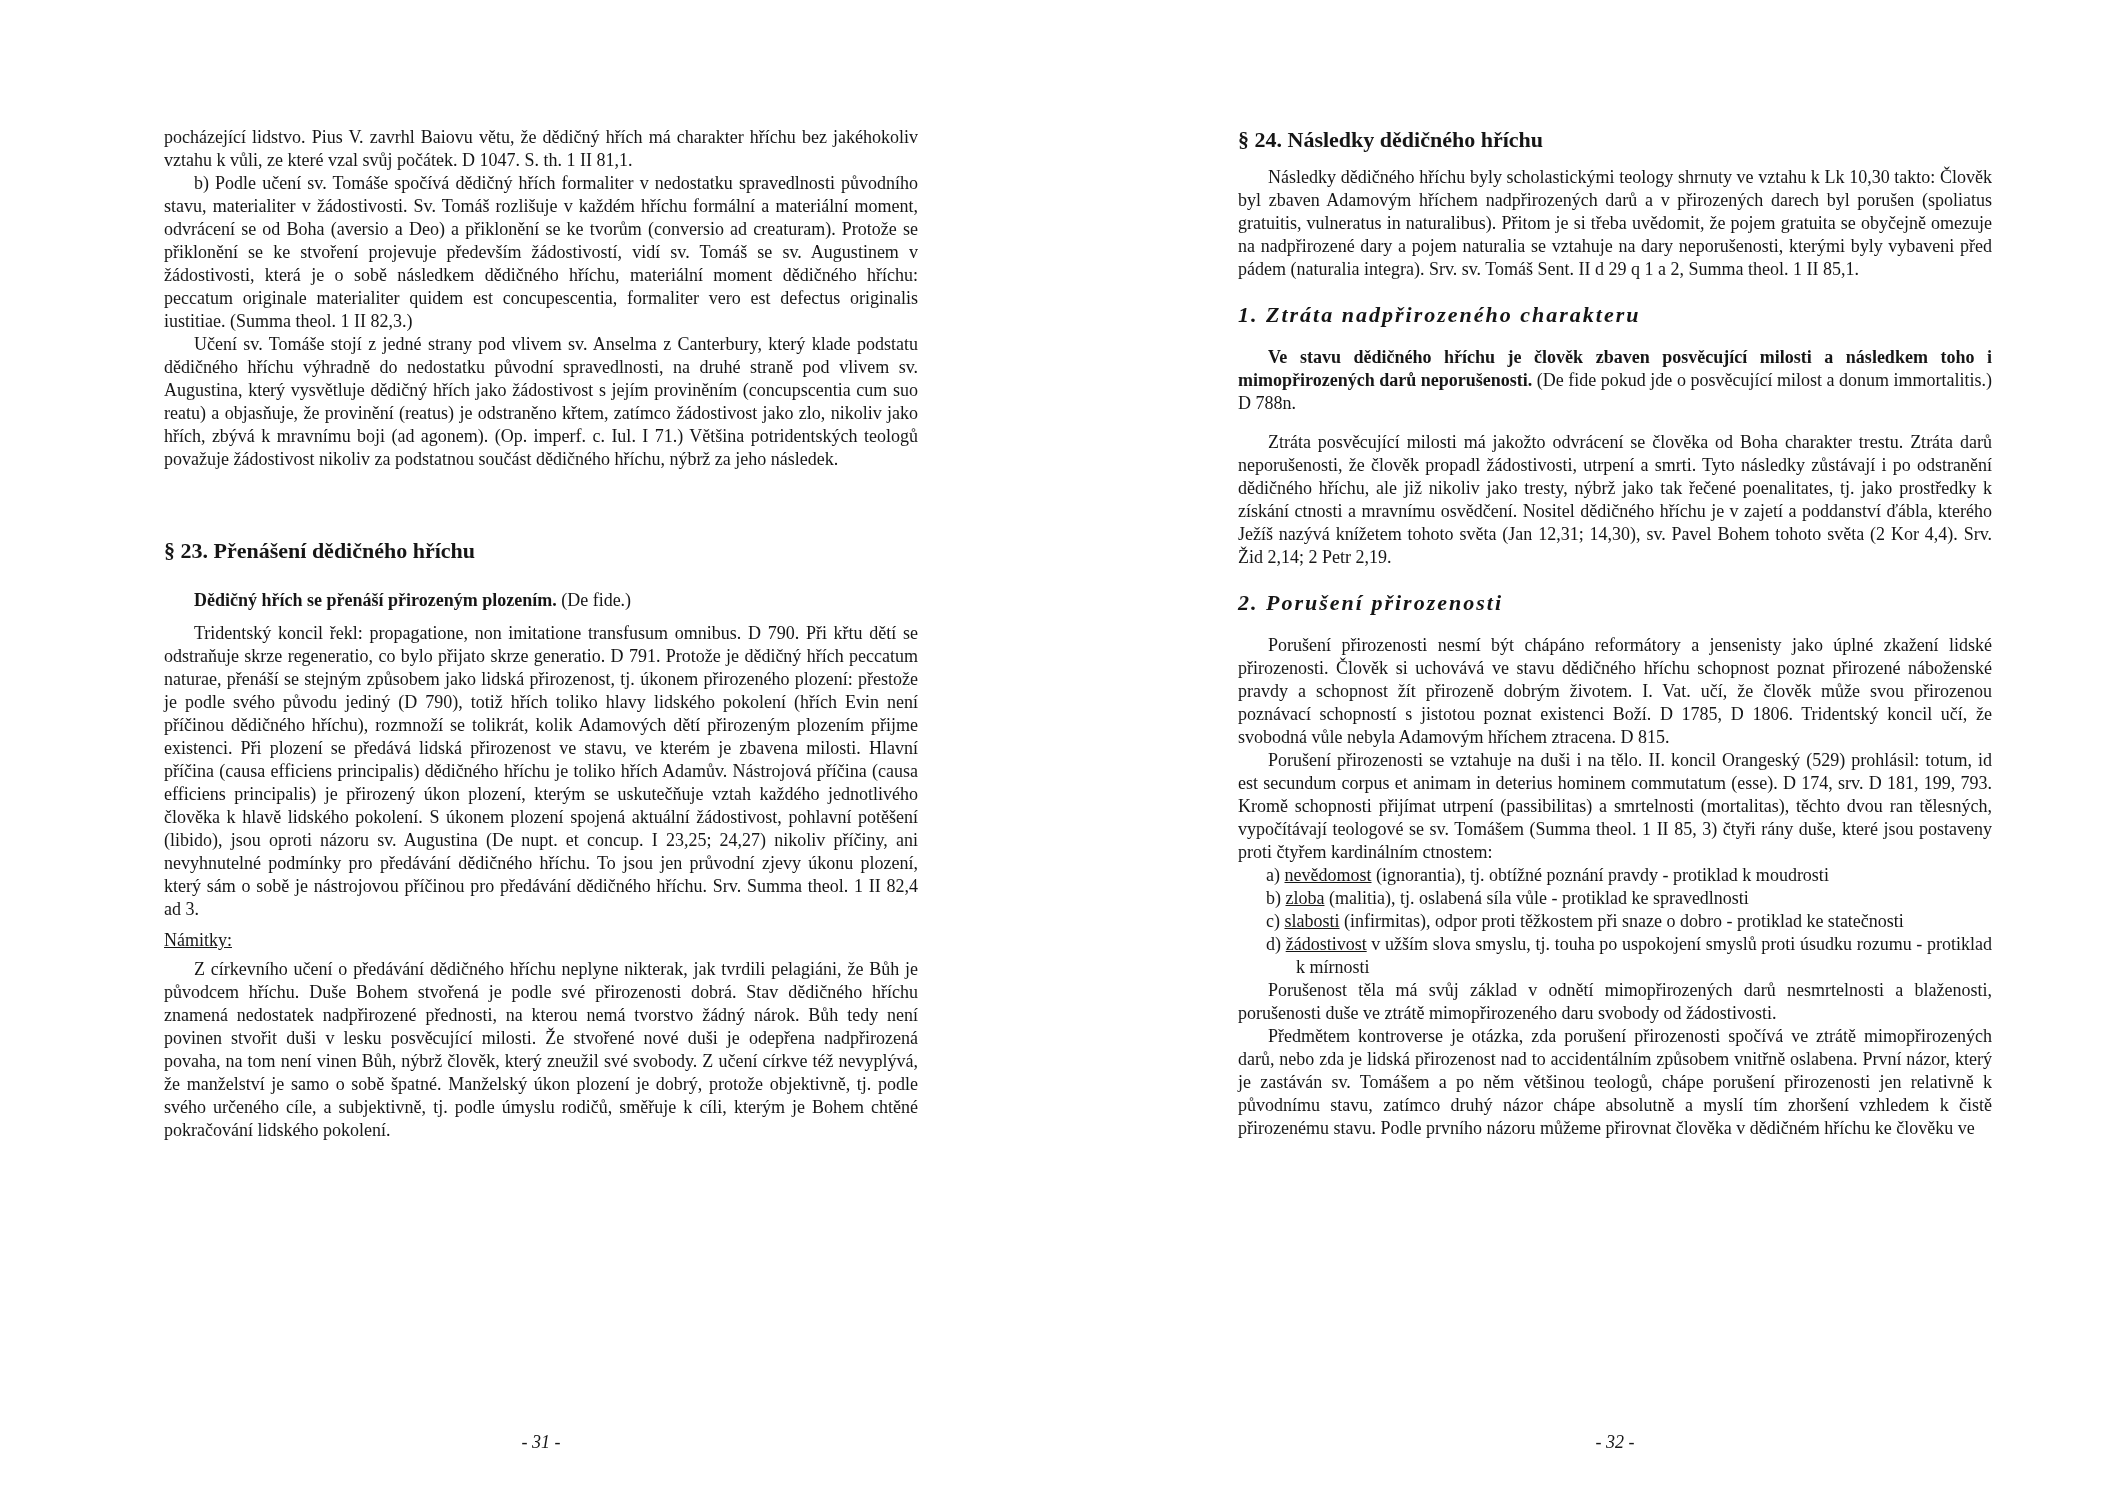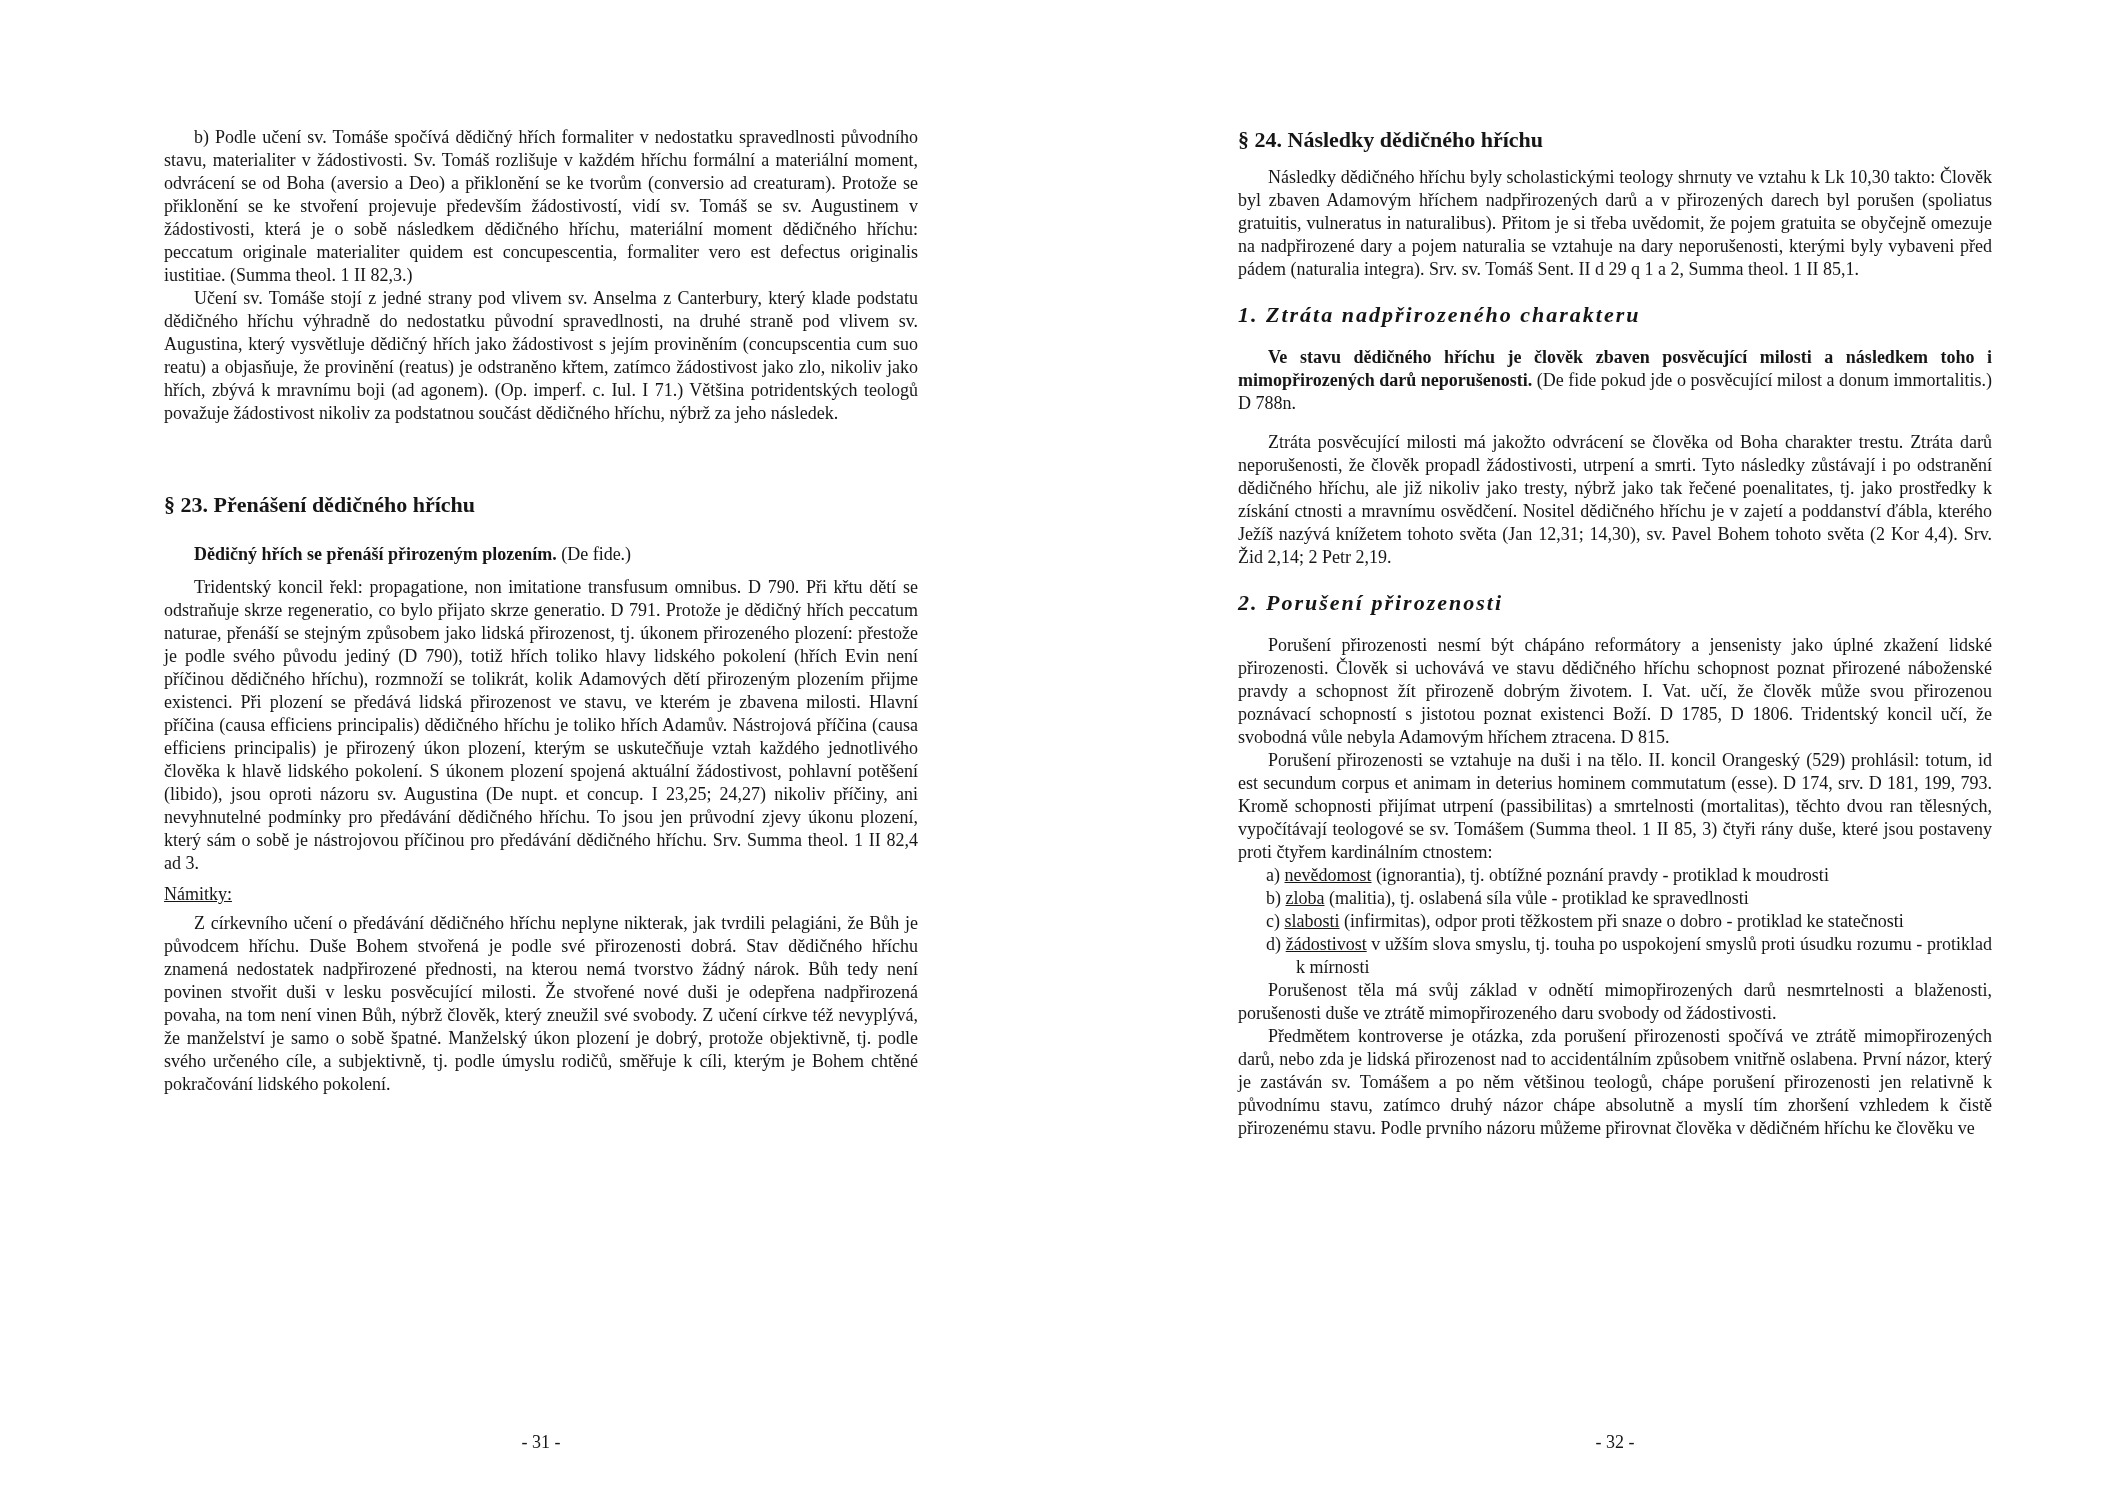--- a/index.html
+++ b/index.html
@@ -55,28 +55,30 @@
     padding-left: 58px;
     text-indent: -30px;
     text-align: justify;
   }
   .pageno {
     position: absolute;
     top: 1432px;
     width: 754px;
     text-align: center;
     font-size: 18px;
+    font-style: italic;
   }
   .pageno-left  { left: 164px; }
   .pageno-right { left: 1238px; }
 </style>
 </head>
 <body>
 
 <div class="page page-left">
+  <p>pocházející lidstvo. Pius V. zavrhl Baiovu větu, že dědičný hřích má charakter hříchu bez jakéhokoliv vztahu k vůli, ze které vzal svůj počátek. D 1047. S. th. 1 II 81,1.</p>
   <p class="indent">b) Podle učení sv. Tomáše spočívá dědičný hřích formaliter v nedostatku spravedlnosti původního stavu, materialiter v žádostivosti. Sv. Tomáš rozlišuje v každém hříchu formální a materiální moment, odvrácení se od Boha (aversio a Deo) a přiklonění se ke tvorům (conversio ad creaturam). Protože se přiklonění se ke stvoření projevuje především žádostivostí, vidí sv. Tomáš se sv. Augustinem v žádostivosti, která je o sobě následkem dědičného hříchu, materiální moment dědičného hříchu: peccatum originale materialiter quidem est concupescentia, formaliter vero est defectus originalis iustitiae. (Summa theol. 1 II 82,3.)</p>
   <p class="indent">Učení sv. Tomáše stojí z jedné strany pod vlivem sv. Anselma z Canterbury, který klade podstatu dědičného hříchu výhradně do nedostatku původní spravedlnosti, na druhé straně pod vlivem sv. Augustina, který vysvětluje dědičný hřích jako žádostivost s jejím proviněním (concupscentia cum suo reatu) a objasňuje, že provinění (reatus) je odstraněno křtem, zatímco žádostivost jako zlo, nikoliv jako hřích, zbývá k mravnímu boji (ad agonem). (Op. imperf. c. Iul. I 71.) Většina potridentských teologů považuje žádostivost nikoliv za podstatnou součást dědičného hříchu, nýbrž za jeho následek.</p>
 
   <h2 class="sect-heading">§ 23. Přenášení dědičného hříchu</h2>
 
   <p class="indent thesis"><span class="b">Dědičný hřích se přenáší přirozeným plozením.</span> <span>(De fide.)</span></p>
 
   <p class="indent">Tridentský koncil řekl: propagatione, non imitatione transfusum omnibus. D 790. Při křtu dětí se odstraňuje skrze regeneratio, co bylo přijato skrze generatio. D 791. Protože je dědičný hřích peccatum naturae, přenáší se stejným způsobem jako lidská přirozenost, tj. úkonem přirozeného plození: přestože je podle svého původu jediný (D 790), totiž hřích toliko hlavy lidského pokolení (hřích Evin není příčinou dědičného hříchu), rozmnoží se tolikrát, kolik Adamových dětí přirozeným plozením přijme existenci. Při plození se předává lidská přirozenost ve stavu, ve kterém je zbavena milosti. Hlavní příčina (causa efficiens principalis) dědičného hříchu je toliko hřích Adamův. Nástrojová příčina (causa efficiens principalis) je přirozený úkon plození, kterým se uskutečňuje vztah každého jednotlivého člověka k hlavě lidského pokolení. S úkonem plození spojená aktuální žádostivost, pohlavní potěšení (libido), jsou oproti názoru sv. Augustina (De nupt. et concup. I 23,25; 24,27) nikoliv příčiny, ani nevyhnutelné podmínky pro předávání dědičného hříchu. To jsou jen průvodní zjevy úkonu plození, který sám o sobě je nástrojovou příčinou pro předávání dědičného hříchu. Srv. Summa theol. 1 II 82,4 ad 3.</p>
 
   <div class="objections-heading">Námitky:</div>

